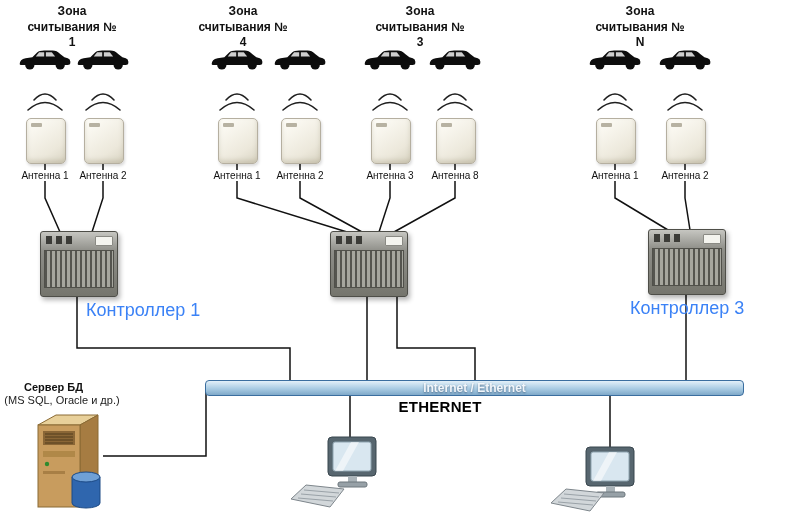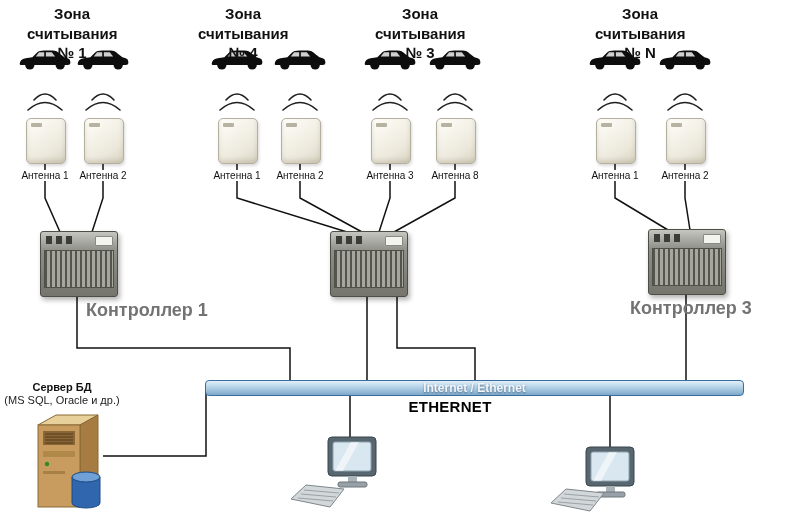--- a/index.html
+++ b/index.html
@@ -1,45 +1,45 @@
 <!DOCTYPE html>
 <html><head>
 <meta charset="utf-8">
 <style>
   html,body{margin:0;padding:0;background:#fff}
   .stage{position:relative;width:790px;height:513px;background:#ffffff;
          font-family:"Liberation Sans",sans-serif;overflow:hidden}
   .abs{position:absolute}
   svg{display:block}
-  .zone{position:absolute;top:4px;width:90px;text-align:center;font-size:15px;
+  .zone{position:absolute;top:4px;width:90px;text-align:center;font-size:12px;
         font-weight:bold;line-height:1.3;color:#111}
   .alab{position:absolute;top:170px;width:64px;text-align:center;font-size:10px;
         font-weight:normal;color:#111;background:#fff}
-  .clab{position:absolute;width:175px;font-size:18px;font-weight:bold;color:#737373}
+  .clab{position:absolute;width:175px;font-size:18px;font-weight:normal;color:#3b82f6}
   .ant{position:absolute;top:118px;width:38px;height:44px;border:1px solid #b5afa0;
        border-radius:5px;background:linear-gradient(145deg,#fffef9,#ece8db 70%,#d9d4c3);
        box-shadow:inset 0 -3px 4px rgba(140,130,105,.25),1px 2px 3px rgba(0,0,0,.15)}
   .ant-logo{position:absolute;left:4px;top:4px;width:11px;height:4px;background:#b7b2a2;border-radius:1px}
   .ctrl{position:absolute;width:76px;height:64px;border:1px solid #4e4e48;border-radius:3px;
         background:linear-gradient(180deg,#c6c6c1,#8e8e88 30%,#75756d);
         box-shadow:2px 3px 5px rgba(0,0,0,.3)}
   .ctrl-fins{position:absolute;left:3px;right:3px;top:18px;bottom:8px;border:1px solid #50504a;
         background:repeating-linear-gradient(90deg,#55554f 0 2px,#a6a69e 2px 5px)}
   .ctrl-tag{position:absolute;right:4px;top:4px;width:16px;height:8px;background:#f4f4ef;
         border:1px solid #8a8a84;border-radius:1px}
   .ctrl-ports{position:absolute;left:5px;top:4px;width:28px;height:8px;
         background:repeating-linear-gradient(90deg,#3c3c38 0 6px,rgba(0,0,0,0) 6px 10px)}
   .bus{position:absolute;left:205px;top:380px;width:537px;height:14px;border:1px solid #3b6e9f;
        border-radius:4px;background:linear-gradient(180deg,#e3f0f9,#a9cbe3 55%,#7fa9c9);
        display:flex;align-items:center;justify-content:center}
   .bus-text{font-weight:bold;font-size:12px;color:#f2f6fa;
        text-shadow:0 1px 2px rgba(70,100,130,.9)}
-  .eth{position:absolute;left:365px;top:398px;width:170px;text-align:center;
+  .eth{position:absolute;left:355px;top:398px;width:170px;text-align:center;
        font-weight:bold;font-size:15px;letter-spacing:.3px;color:#000}
-  .srv-t{position:absolute;left:12px;top:381px;width:100px;text-align:center;
+  .srv-t{position:absolute;left:24px;top:381px;width:100px;
        font-weight:bold;font-size:11px;color:#111}
   .srv-s{position:absolute;left:2px;top:394px;width:120px;text-align:center;
        font-size:11px;color:#222}
 </style>
 </head>
 <body>
 
 <div class="stage">
 
   <svg class="abs" style="left:0;top:0" width="790" height="513" viewBox="0 0 790 513">

